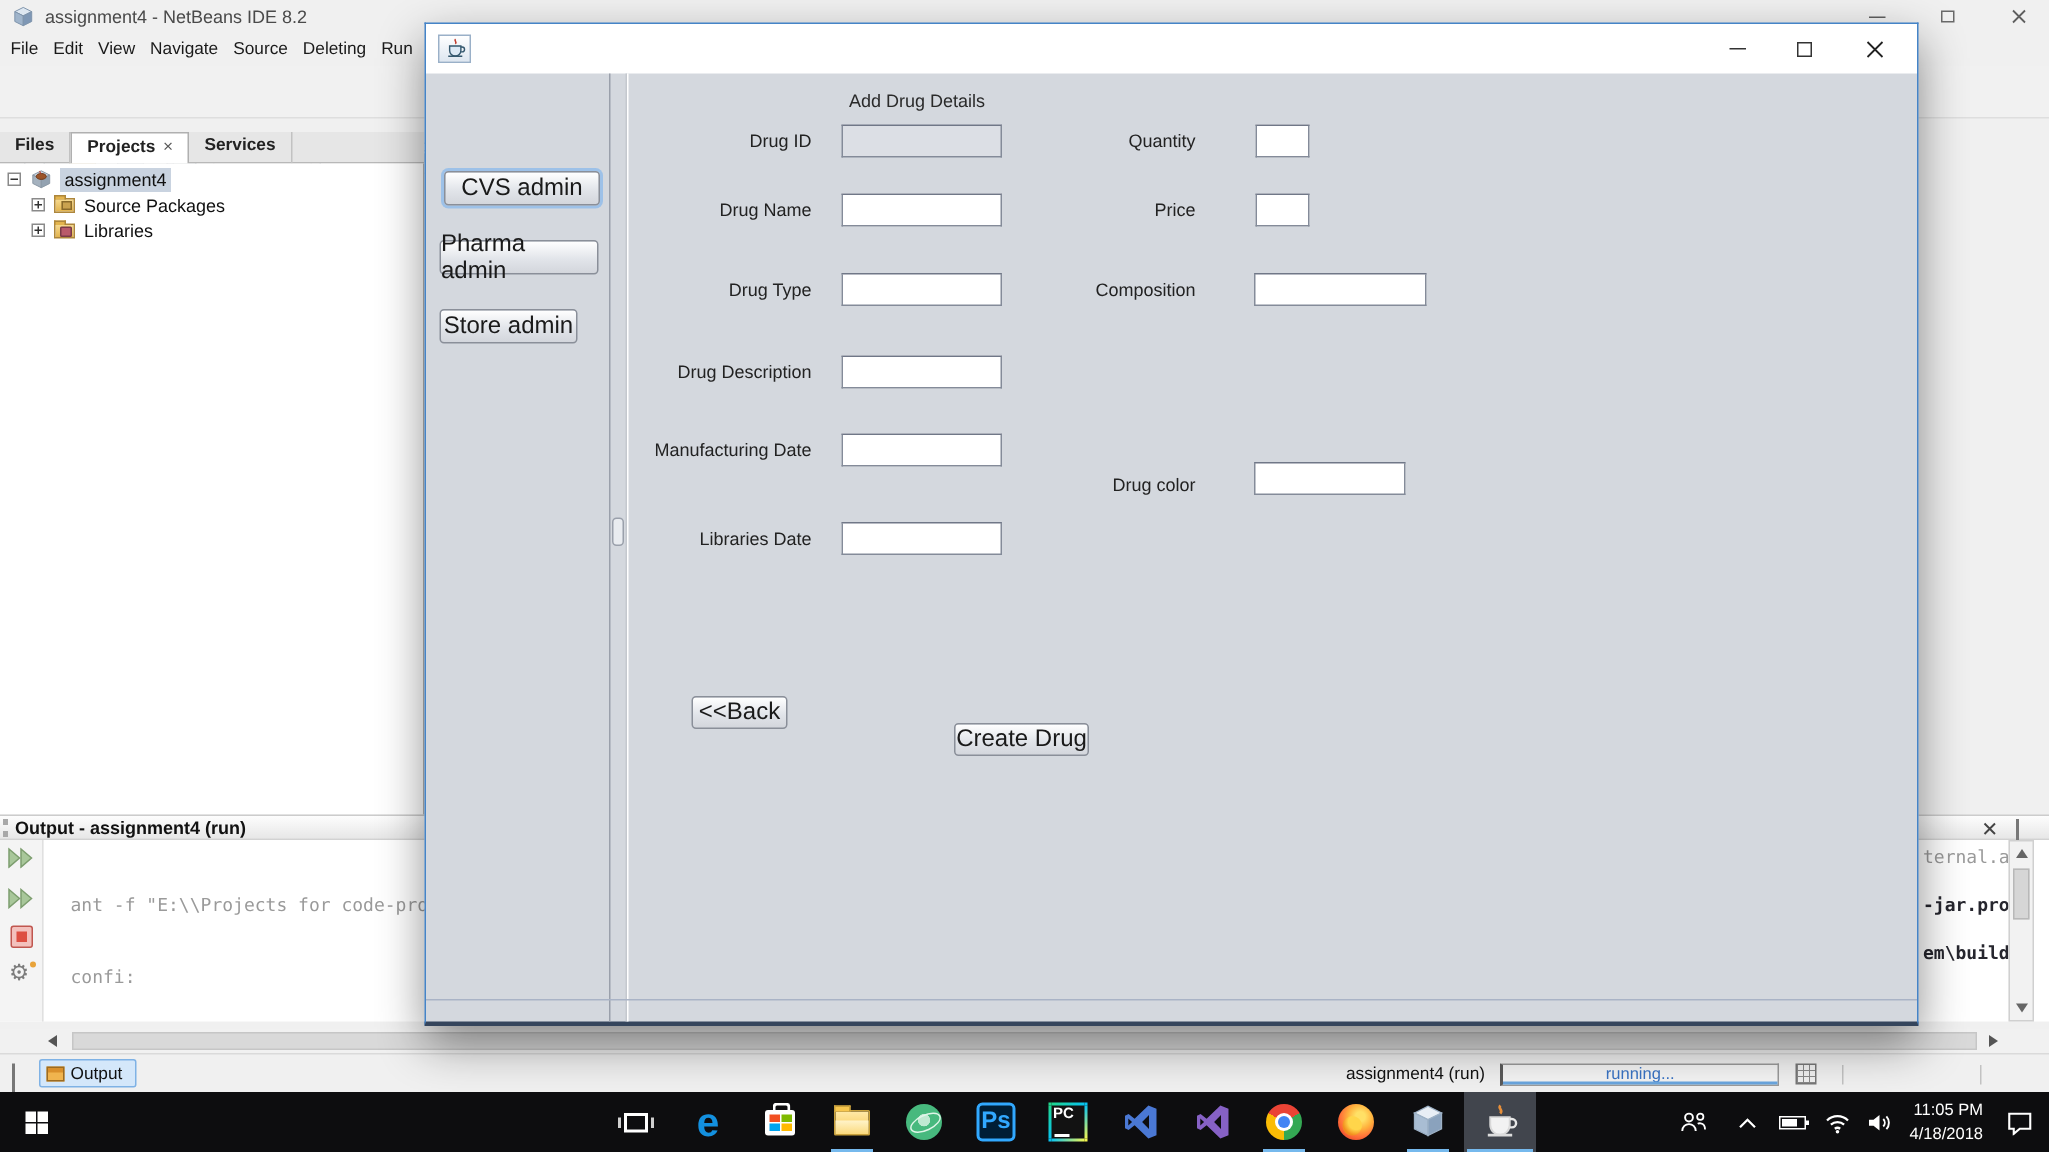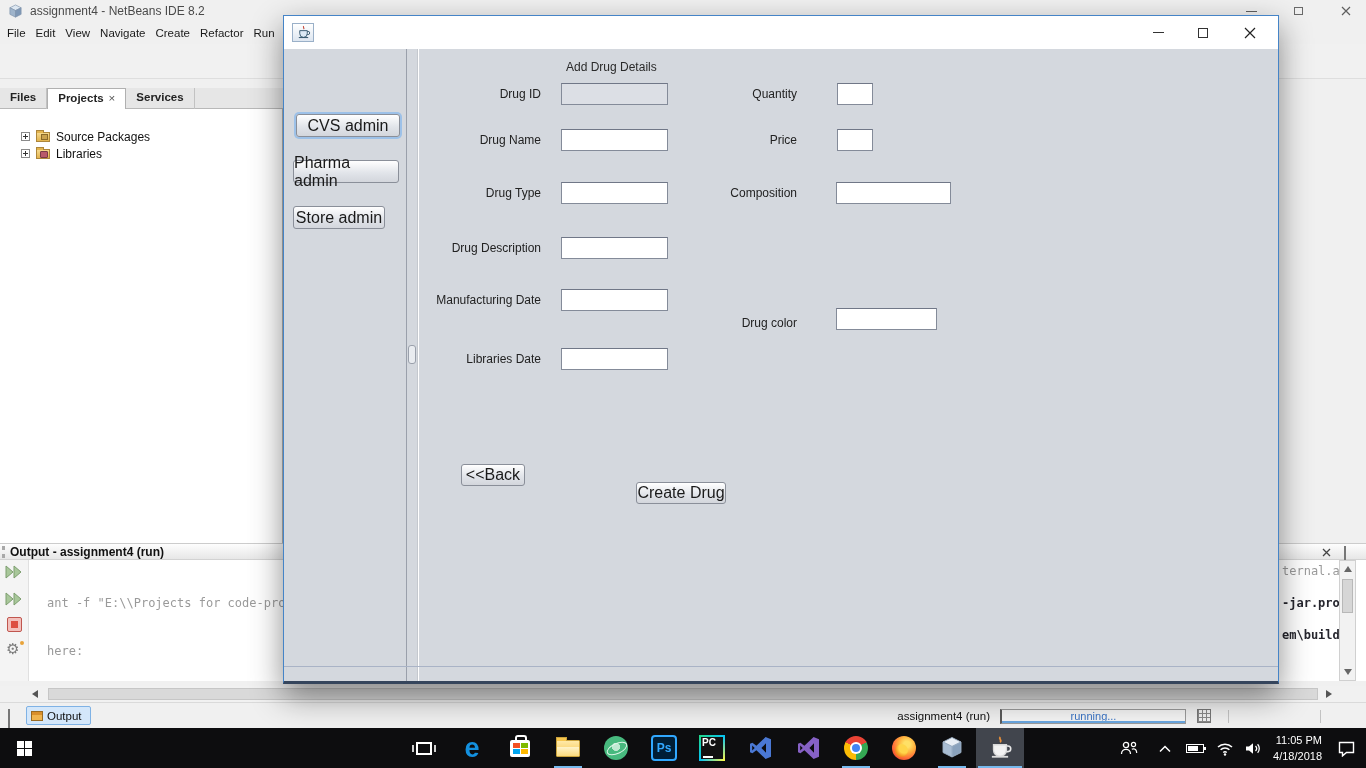--- a/index.html
+++ b/index.html
@@ -122,21 +122,21 @@
   .edge-e { font-size:27px; font-weight:bold; color:#1390df; line-height:27px; }
   .store-ico { width:20px; height:17px; background:#fff; border-radius:2px; position:relative; display:grid; grid-template-columns:7px 7px; grid-template-rows:5px 5px; gap:1px; padding:3px; }
   .store-ico:before { content:""; position:absolute; left:5px; top:-5px; width:8px; height:5px; border:2px solid #fff; border-bottom:none; border-radius:3px 3px 0 0; }
   .store-ico i:nth-child(1){background:#f25022;} .store-ico i:nth-child(2){background:#7fba00;}
   .store-ico i:nth-child(3){background:#00a4ef;} .store-ico i:nth-child(4){background:#ffb900;}
   .expl-ico { width:24px; height:17px; background:linear-gradient(#ffe9a8,#f7c64e); border:1px solid #caa23c; border-radius:1px; position:relative; }
   .expl-ico:before { content:""; position:absolute; left:-1px; top:-4px; width:9px; height:3px; background:#f7c64e; border:1px solid #caa23c; border-bottom:none; }
   .expl-ico:after { content:""; position:absolute; left:0; bottom:0; width:100%; height:9px; background:linear-gradient(#fff3c9,#fbda7e); }
   .atom-ico { width:24px; height:24px; border-radius:50%; background:radial-gradient(circle at 50% 45%, #bfe9d2 0 22%, #47b97e 24% 100%); position:relative; }
   .atom-ico:before { content:""; position:absolute; left:2px; top:7px; width:20px; height:9px; border:1.5px solid #dff5e8; border-radius:50%; transform:rotate(-25deg); }
-  .ps-ico { width:26px; height:26px; background:#001e36; border:2px solid #31a8ff; border-radius:4px; color:#31a8ff; font-size:12px; font-weight:bold; display:flex; align-items:center; justify-content:center; }
+  .ps-ico { width:26px; height:26px; background:#001e36; border:2px solid #31a8ff; border-radius:4px; color:#31a8ff; font-size:16px; font-weight:bold; display:flex; align-items:center; justify-content:center; }
   .pc-ico { width:26px; height:26px; background:#121212; border-radius:2px; position:relative; color:#fff; font-size:10px; font-weight:bold; padding:2px 0 0 3px; }
   .pc-ico:before { content:""; position:absolute; inset:0; border:2px solid transparent; border-image:linear-gradient(135deg,#21d789,#07c3f2,#fcf84a) 1; }
   .pc-ico u { position:absolute; left:4px; bottom:3px; width:10px; border-top:2px solid #fff; }
   .chrome-ico { width:24px; height:24px; border-radius:50%; background:conic-gradient(from -60deg,#ea4335 0 120deg,#34a853 120deg 240deg,#fbbc05 240deg 360deg); position:relative; }
   .chrome-ico:before { content:""; position:absolute; left:6px; top:6px; width:12px; height:12px; background:#fff; border-radius:50%; }
   .chrome-ico:after { content:""; position:absolute; left:8px; top:8px; width:8px; height:8px; background:#4285f4; border-radius:50%; }
   .ff-ico { width:24px; height:24px; border-radius:50%; background:radial-gradient(circle at 62% 35%, #ffe066 0 15%, #ffb13d 38%, #ff7139 62%, #e8452c 85%); position:relative; }
   .ff-ico:before { content:""; position:absolute; left:3px; top:8px; width:13px; height:13px; border-radius:50%; background:radial-gradient(circle at 70% 30%, #ffd54a 0 40%, #f28e1e 70%); }
   .tray-ico { position:absolute; top:0; height:40px; display:flex; align-items:center; justify-content:center; }
   .clock { position:absolute; left:1256px; top:4px; width:66px; height:32px; color:#fff; font-size:11px; text-align:right; line-height:16px; }
@@ -169,22 +169,22 @@
             <path d="M1 1 L9 9 M9 1 L1 9" stroke="#5f5f5f" stroke-width="1.2"></path>
           </svg>
         </div>
     </div>
 
     <div class="nb-menu">
       <span>File</span>
       <span>Edit</span>
       <span>View</span>
       <span>Navigate</span>
-      <span>Create</span>
-      <span>Refactor</span>
+      <span>Source</span>
+      <span>Deleting</span>
       <span>Run</span>
       <span>Debug</span>
     </div>
 
     <div class="nb-toolbar">
       <div class="tico" style="left:12px">
           <span class="page-ico">
             <span class="plus-badge">+</span>
           </span>
         </div>
@@ -206,20 +206,31 @@
       <div class="nb-dropdown">&lt;default confi</div>
     </div>
 
     <div class="nb-tabs">
       <div class="nb-tab">Files</div>
       <div class="nb-tab active"><span>Projects</span><span class="tabx">×</span></div>
       <div class="nb-tab">Services</div>
     </div>
 
     <div class="nb-tree">
+      <div class="trow" style="left:0;top:3px;width:283px">
+        <span class="tg" style="left:5px;top:3px"></span>
+        <svg class="abs" style="left:20px;top:0px" width="15" height="15" viewBox="0 0 16 16">
+            <polygon points="2,5 8,2 14,5 8,8" fill="#cdd6e0" stroke="#8a97a5" stroke-width="0.7"></polygon>
+            <polygon points="2,5 8,8 8,14 2,11" fill="#a5b2bf" stroke="#8a97a5" stroke-width="0.7"></polygon>
+            <polygon points="14,5 8,8 8,14 14,11" fill="#93a2b1" stroke="#8a97a5" stroke-width="0.7"></polygon>
+            <ellipse cx="8" cy="6" rx="3.6" ry="2.1" fill="#9c5428" stroke="#6d3a1b" stroke-width="0.7"></ellipse>
+            <path d="M7.2 2.2c-.8.7.8 1 0 1.8" stroke="#c0392b" fill="none" stroke-width="0.8"></path>
+          </svg>
+        <span class="treelabel sel" style="margin-left:40px">assignment4</span>
+      </div>
       <div class="trow" style="left:0;top:20px;width:334px">
         <span class="tg plus" style="left:21px;top:3px"></span>
         <span class="tfolder pkg" style="left:36px;top:3px"></span>
         <span class="treelabel" style="margin-left:56px">Source Packages</span>
       </div>
       <div class="trow" style="left:0;top:37px;width:262px">
         <span class="tg plus" style="left:21px;top:3px"></span>
         <span class="tfolder lib" style="left:36px;top:3px"></span>
         <span class="treelabel" style="margin-left:56px">Libraries</span>
       </div>
@@ -244,21 +255,21 @@
           </svg>
         <svg class="abs" style="left:5px;top:32px" width="18" height="14">
             <polygon points="1,1 8,7 1,13" fill="#a8c79a" stroke="#7d9e6f"></polygon>
             <polygon points="9,1 16,7 9,13" fill="#a8c79a" stroke="#7d9e6f"></polygon>
           </svg>
         <span class="stopbtn"><span></span></span>
         <span class="gearbtn"></span>
       </div>
       <div class="con-lines">
         <div class="tone-gray">ant -f "E:\\Projects for code-proj</div>
-        <div class="tone-gray">here:</div>
+        <div class="tone-gray">confi:</div>
         <div class="tone-dark">Deleting: E:\Projects for code-pro</div>
         <div class="tone-gray">deps-jar:</div>
         
         
         
       </div>
     </div>
     <span class="frag tone-gray" style="left:1282px;top:563px">ternal.act</span>
     <span class="frag tone-dark" style="left:1282px;top:595px">-jar.prope</span>
     <span class="frag tone-dark" style="left:1282px;top:627px">em\build\b</span>

